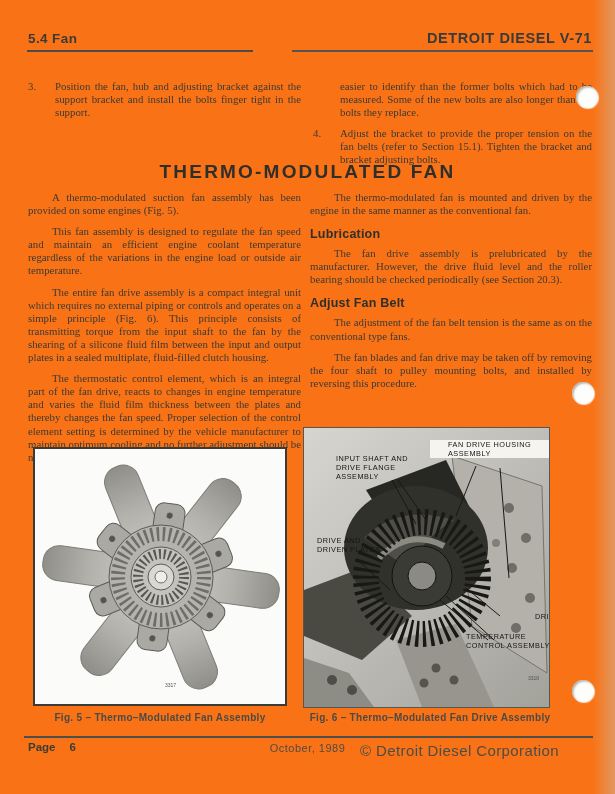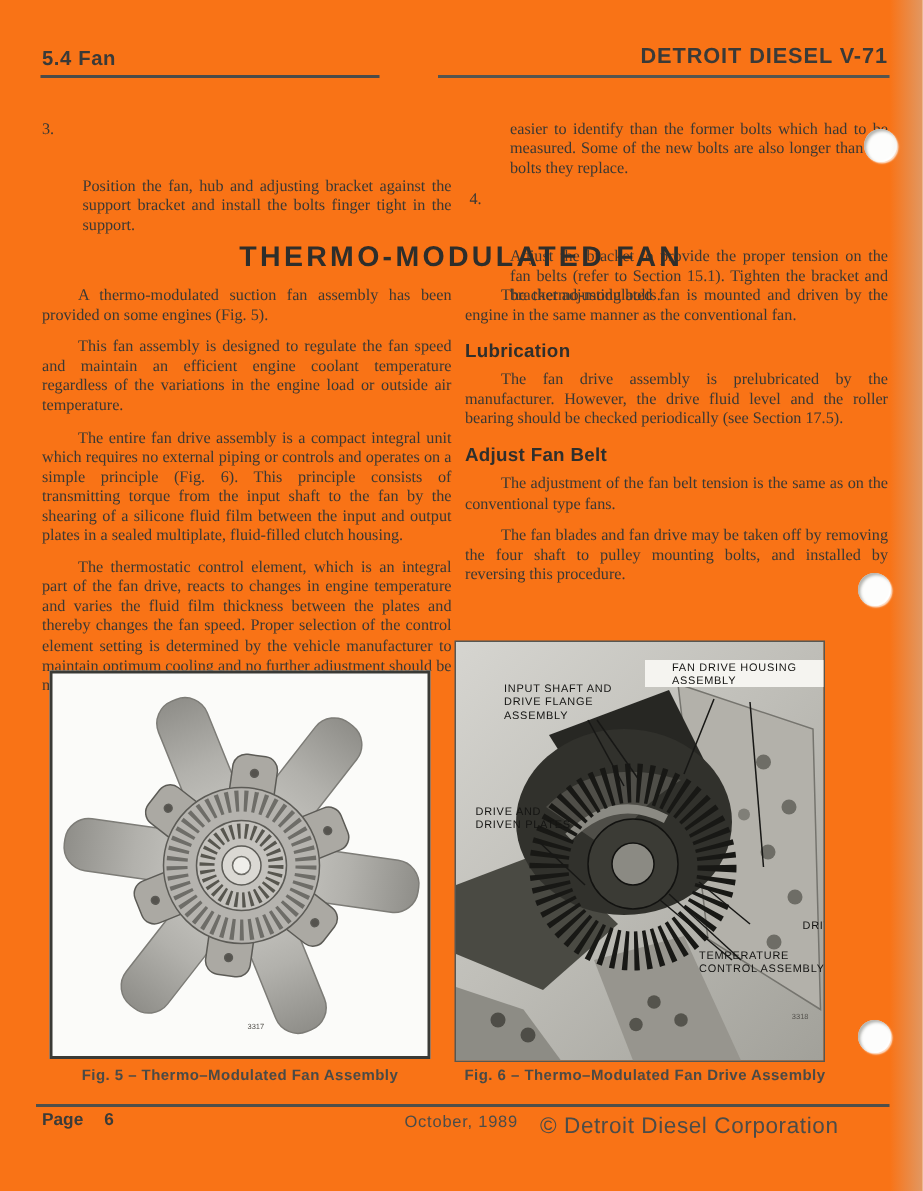--- a/index.html
+++ b/index.html
@@ -22,21 +22,21 @@
     font-weight:bold;font-size:14.5px;color:#3a3a38;letter-spacing:.6px;}
   .hdr-rule-a{position:absolute;left:27px;top:50px;width:226px;height:2px;background:#4b4b48;}
   .hdr-rule-b{position:absolute;left:292px;top:50px;width:301px;height:2px;background:#55554f;}
 
   
   .col{position:absolute;font-size:10.8px;line-height:13.1px;text-align:justify;color:#3b3934;}
   .col p{margin:0 0 8px 0;}
   p.ind{text-indent:24px;}
   .li{display:flex;margin:0 0 8px 0;}
   .li .num{width:27px;flex:0 0 27px;}
-  .li .li-text{flex:1;text-align:justify;margin-top:38px;}
+  .li .li-text{flex:1;text-align:justify;}
   .cont{margin-left:27px;}
 
   .main-title{position:absolute;left:0;top:161px;width:615px;text-align:center;
     font-family:"Liberation Sans",sans-serif;font-weight:bold;font-size:19px;
     letter-spacing:2.2px;color:#2e2e2b;}
 
   h3.sub{font-family:"Liberation Sans",sans-serif;font-weight:bold;font-size:12.5px;
     line-height:15px;color:#2f2f2c;margin:10px 0 5px 0;letter-spacing:.2px;}
 
   
@@ -100,21 +100,21 @@
   <div class="col" style="left:28px;top:191px;width:273px;">
     <p class="ind">A thermo-modulated suction fan assembly has been provided on some engines (Fig. 5).</p>
     <p class="ind">This fan assembly is designed to regulate the fan speed and maintain an efficient engine coolant temperature regardless of the variations in the engine load or outside air temperature.</p>
     <p class="ind">The entire fan drive assembly is a compact integral unit which requires no external piping or controls and operates on a simple principle (Fig. 6). This principle consists of transmitting torque from the input shaft to the fan by the shearing of a silicone fluid film between the input and output plates in a sealed multiplate, fluid-filled clutch housing.</p>
     <p class="ind">The thermostatic control element, which is an integral part of the fan drive, reacts to changes in engine temperature and varies the fluid film thickness between the plates and thereby changes the fan speed.  Proper selection of the control element setting is determined by the vehicle manufacturer to maintain optimum cooling and no further adjustment should be necessary.</p>
   </div>
 
   <div class="col" style="left:310px;top:191px;width:282px;">
     <p class="ind">The thermo-modulated fan is mounted and driven by the engine in the same manner as the conventional fan.</p>
     <h3 class="sub">Lubrication</h3>
-    <p class="ind">The fan drive assembly is prelubricated by the manufacturer. However, the drive fluid level and the roller bearing should be checked periodically (see Section 17.5).</p>
+    <p class="ind">The fan drive assembly is prelubricated by the manufacturer. However, the drive fluid level and the roller bearing should be checked periodically (see Section 20.3).</p>
     <h3 class="sub">Adjust Fan Belt</h3>
     <p class="ind">The adjustment of the fan belt tension is the same as on the conventional type fans.</p>
     <p class="ind">The fan blades and fan drive may be taken off by removing the four shaft to pulley mounting bolts, and installed by reversing this procedure.</p>
   </div>
 
   <div class="fig5">
     <svg width="250" height="255" viewBox="0 0 250 255">
       <defs>
         <linearGradient id="bladeGrad" x1="0" y1="0" x2="1" y2="0">
           <stop offset="0" stop-color="#c9c8c3"></stop>

